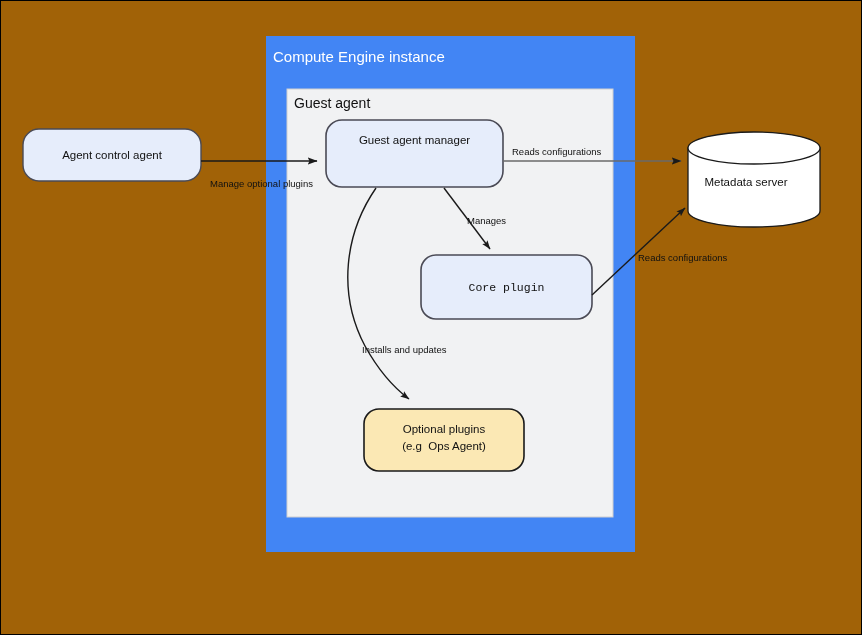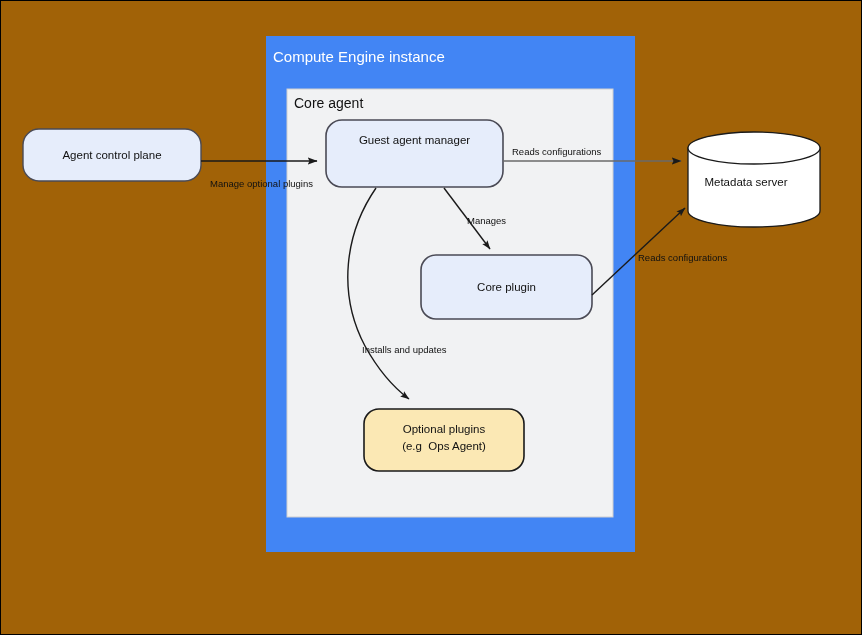--- a/index.html
+++ b/index.html
@@ -94,31 +94,31 @@
 
     <line x1="443" y1="187" x2="489" y2="248" stroke="#1A1A1A" stroke-width="1.4" marker-end="url(#arrow-black-sm)"></line>
 
     <path d="M375,187 C344,232 336,292 364,345 C380,374 396,389 408,398" fill="none" stroke="#1A1A1A" stroke-width="1.4" marker-end="url(#arrow-black-sm)"></path>
 
     <line x1="591" y1="294" x2="684" y2="207" stroke="#1A1A1A" stroke-width="1.4" marker-end="url(#arrow-black-sm)"></line>
   </svg>
 
   <div class="container-title" style="left:272px; top:47px;">Compute Engine instance</div>
 
-  <div class="panel-title" style="left:293px; top:94px;">Core agent</div>
+  <div class="panel-title" style="left:293px; top:94px;">Guest agent</div>
 
   <div class="node-text" style="left:22px; top:128px; width:178px; height:52px;">
-    <span>Agent control plane</span>
+    <span>Agent control agent</span>
   </div>
 
   <div class="node-text" style="left:325px; top:106px; width:177px; height:67px;">
     <span>Guest agent manager</span>
   </div>
 
-  <div class="node-text" style="left:420px; top:254px; width:171px; height:64px;">
+  <div class="node-text" style="left:420px; top:254px; width:171px; height:64px;font-family:Liberation Mono, monospace;">
     <span>Core plugin</span>
   </div>
 
   <div class="node-text" style="left:363px; top:408px; width:160px; height:58px;">
     <span>Optional plugins</span>
     <span>(e.g  Ops Agent)</span>
   </div>
 
   <div class="node-text" style="left:687px; top:152px; width:116px; height:58px;">
     <span>Metadata server</span>

